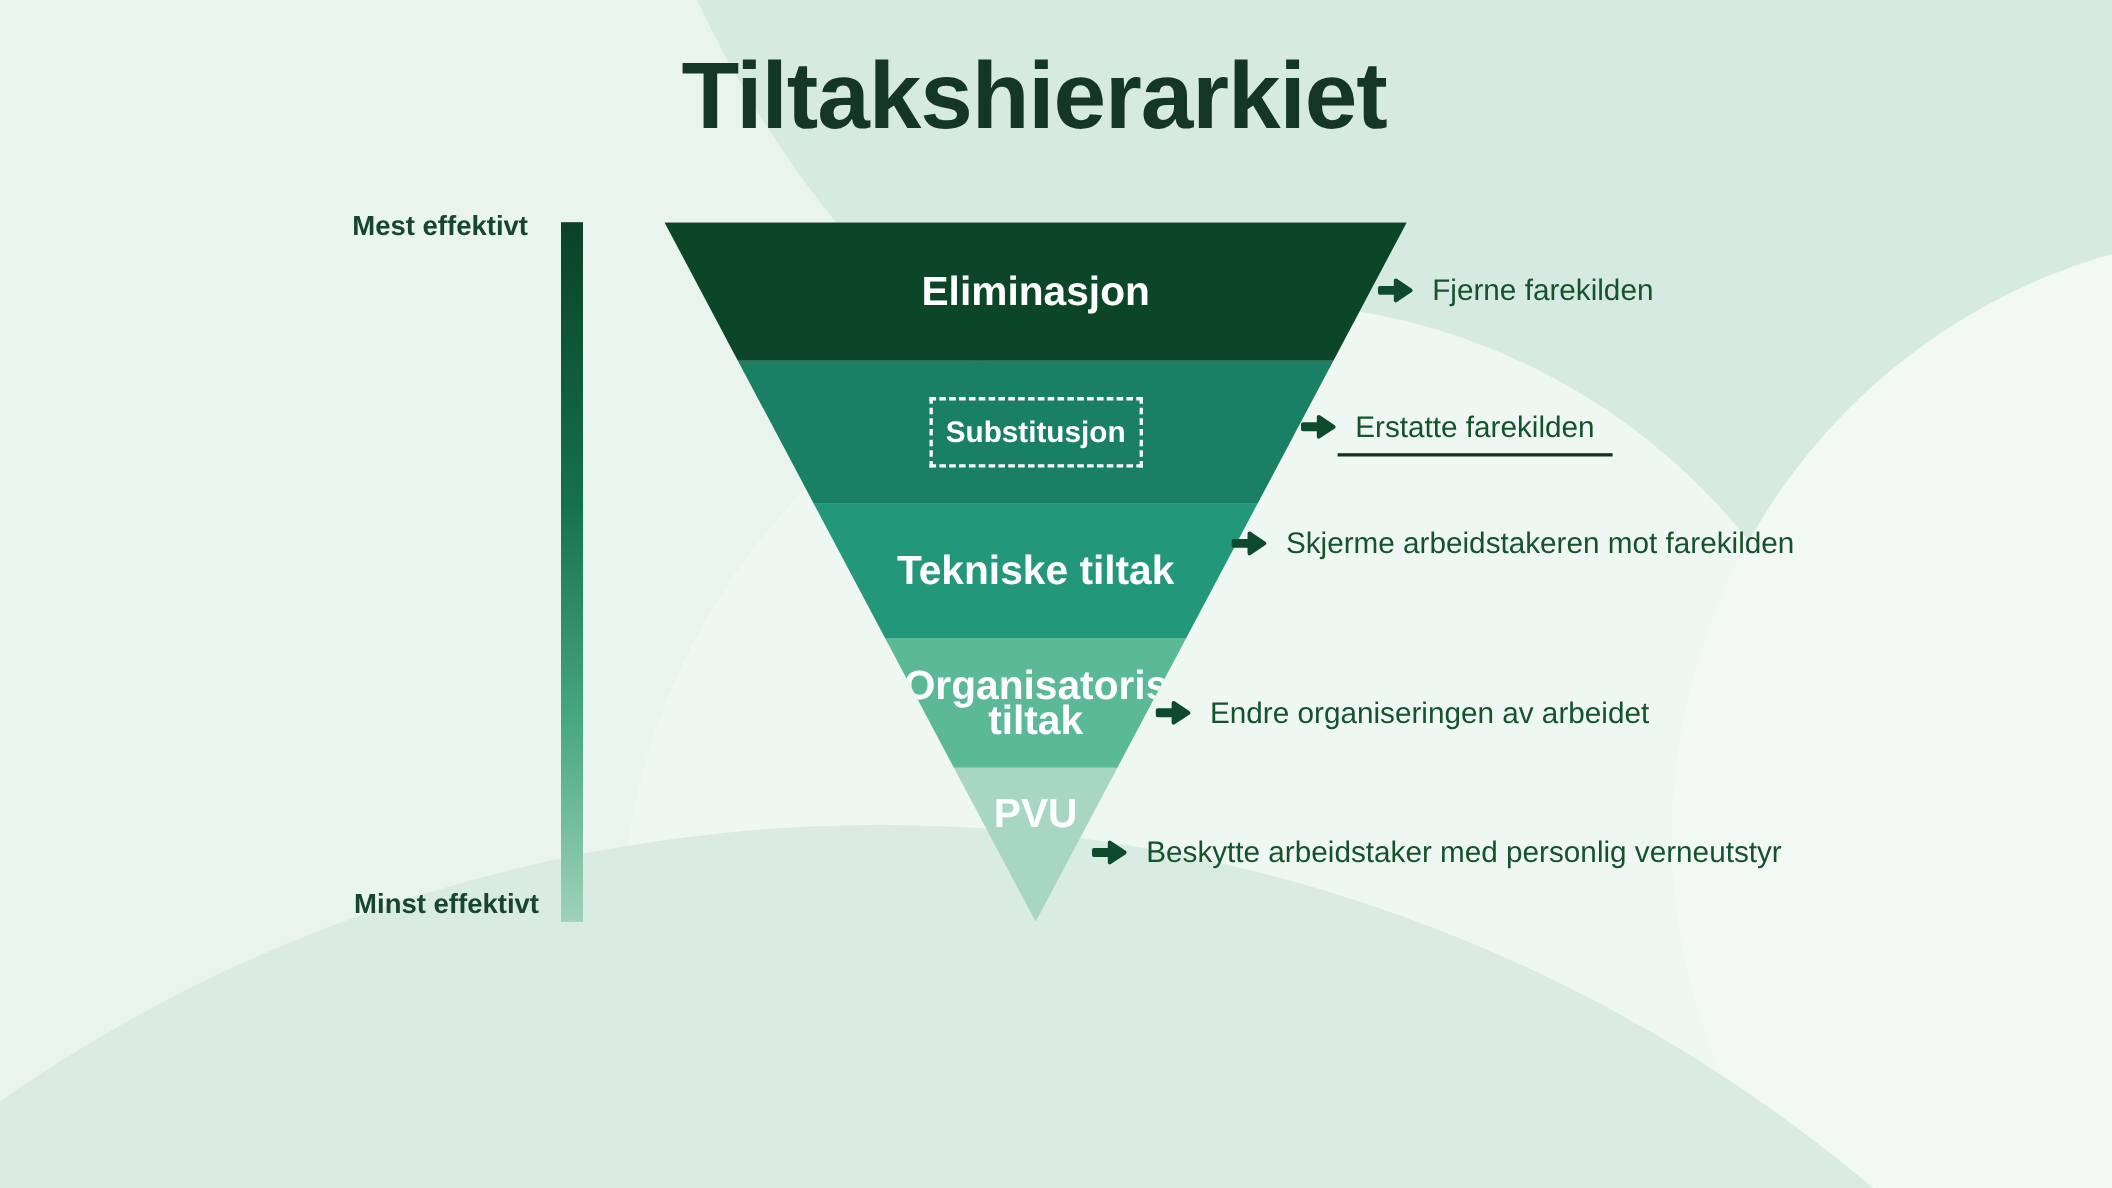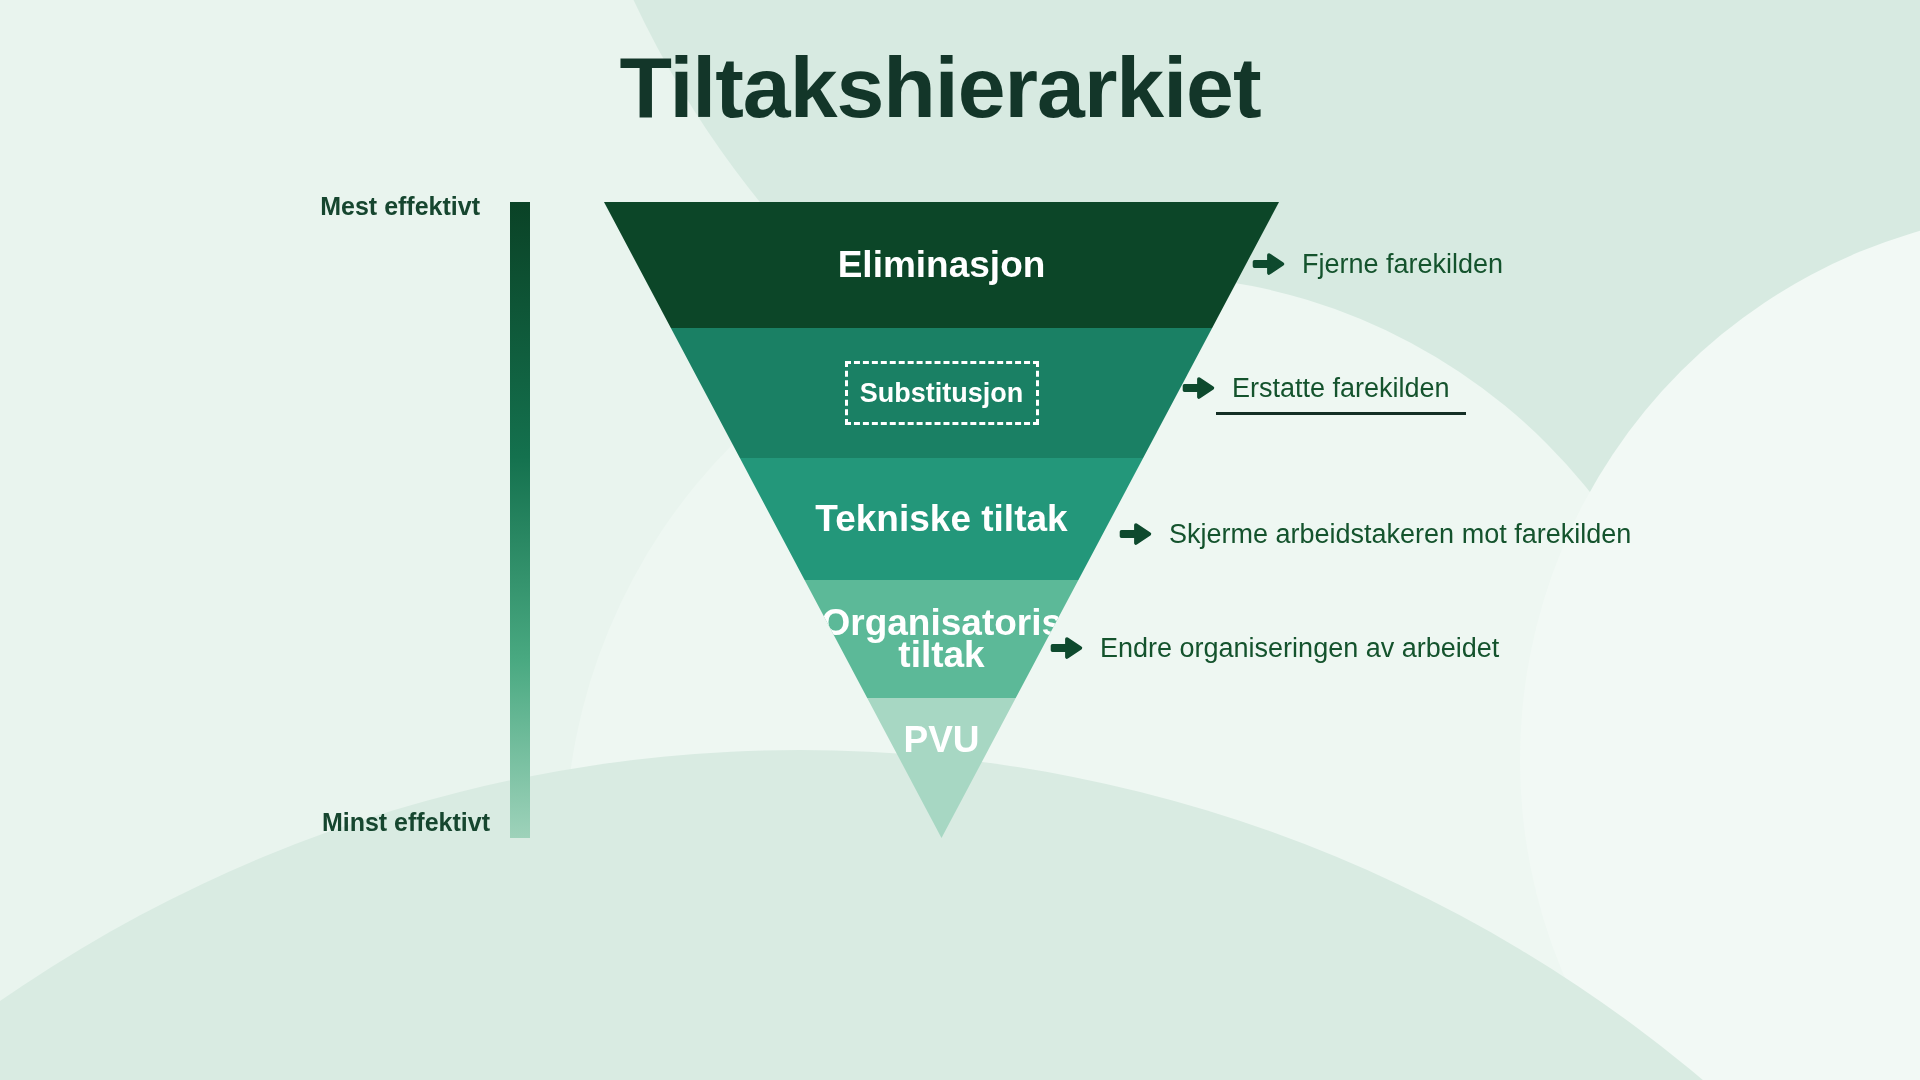--- a/index.html
+++ b/index.html
@@ -45,21 +45,21 @@
   .dash-box{position:absolute;left:50%;top:159px;transform:translateX(-50%);
             width:194px;height:64px;border:3px dashed #ffffff;box-sizing:border-box;
             display:flex;align-items:center;justify-content:center;}
   .dash-box .tier-label-inner{color:#fff;font-size:27px;font-weight:bold;}
 
   
   .annot{position:absolute;display:flex;align-items:center;gap:16px;height:48px;}
   .annot .txt{font-size:27px;color:#14532d;white-space:nowrap;}
   .a-1{left:1250px;top:240px;}
   .a-2{left:1180px;top:364px;}
-  .a-3{left:1117px;top:510px;}
+  .a-3{left:1117px;top:470px;}
   .a-4{left:1048px;top:624px;}
   .a-5{left:990px;top:751px;}
   .arrow-svg{width:36px;height:28px;flex:0 0 auto;}
   .underline{position:absolute;left:1216px;top:412px;width:250px;height:3px;background:#142f26;}
 </style>
 </head>
 <body>
 
 <div class="stage">
 
@@ -118,14 +118,20 @@
     <span class="txt">Skjerme arbeidstakeren mot farekilden</span>
   </div>
 
   <div class="annot a-4">
     <svg class="arrow-svg" viewBox="0 0 40 30">
       <path d="M5 12.5 H21 V5 L36 15 L21 25 V17.5 H5 Z" fill="#0e4a2e" stroke="#0e4a2e" stroke-width="4" stroke-linejoin="round"></path>
     </svg>
     <span class="txt">Endre organiseringen av arbeidet</span>
   </div>
 
+  <div class="annot a-5">
+    <svg class="arrow-svg" viewBox="0 0 40 30">
+      <path d="M5 12.5 H21 V5 L36 15 L21 25 V17.5 H5 Z" fill="#0e4a2e" stroke="#0e4a2e" stroke-width="4" stroke-linejoin="round"></path>
+    </svg>
+    <span class="txt">Beskytte arbeidstaker med personlig verneutstyr</span>
+  </div>
 
 </div>
 
 </body></html>

